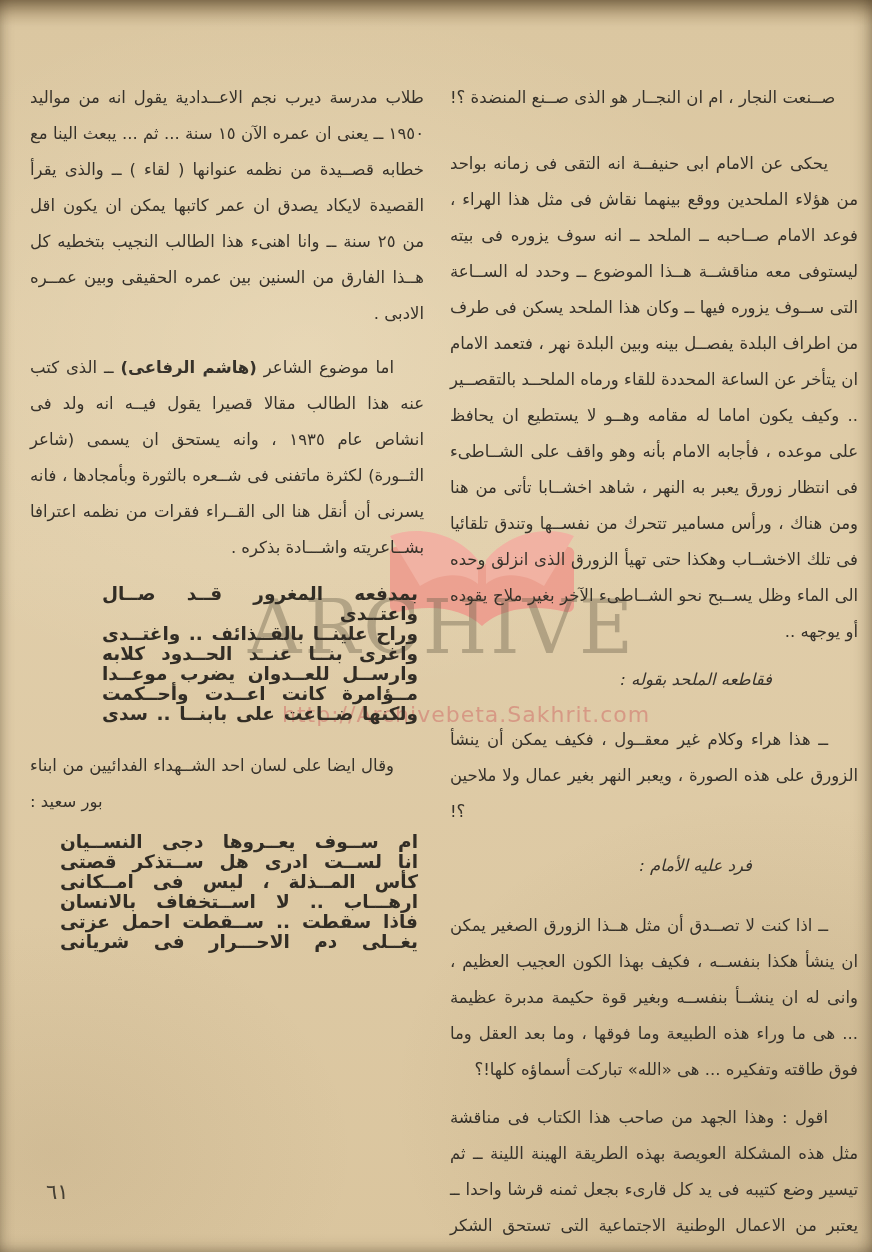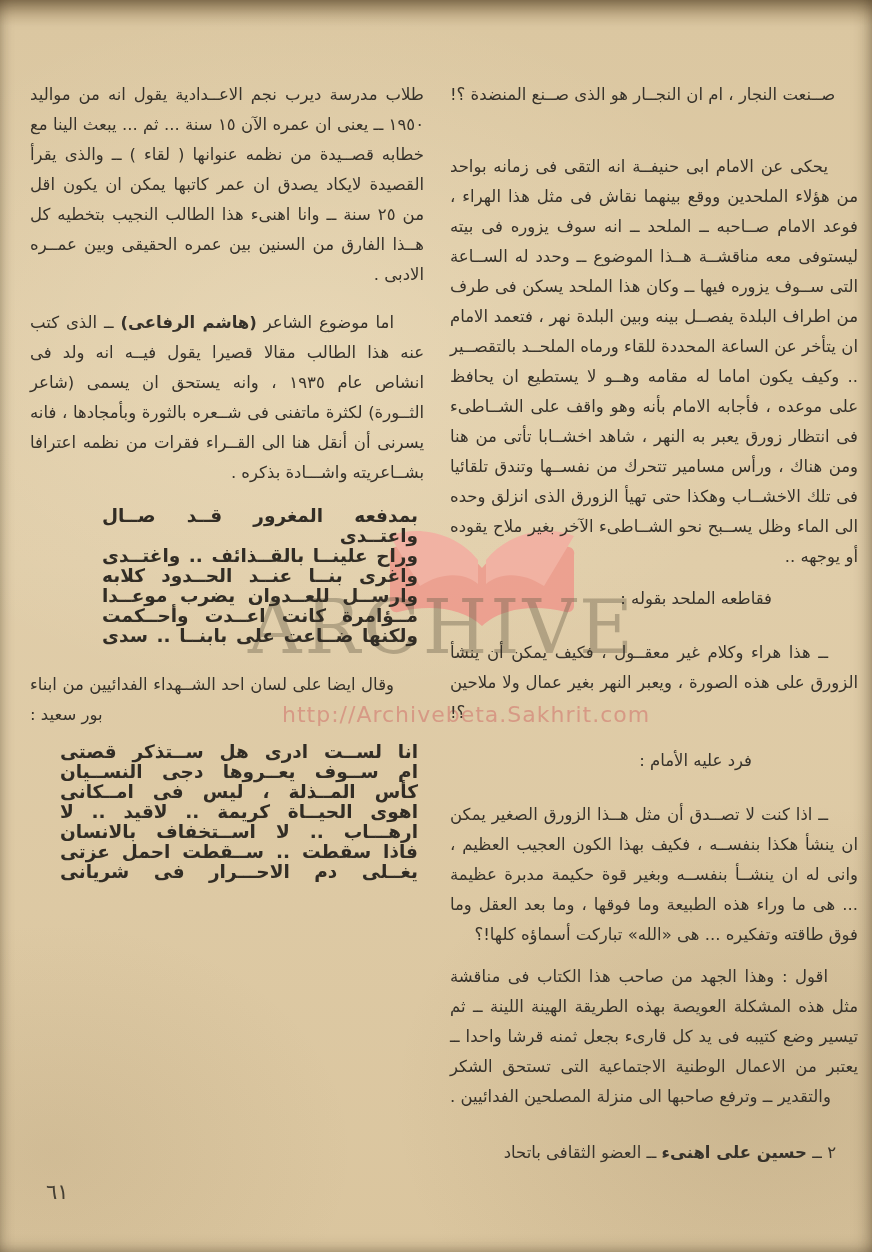--- a/index.html
+++ b/index.html
@@ -40,32 +40,32 @@
   
   .columns{
     position:absolute;top:80px;right:14px;left:30px;z-index:3;
     display:flex;gap:26px;direction:rtl;
   }
   .col{color:#37322a;}
   .col-right{flex:0 0 408px;}
   .col-left{flex:1 1 auto;}
   .para{
     margin:0 0 20px;
-    font-size:16.5px;line-height:30px;
+    font-size:16.5px;line-height:36px;
     text-align:justify;
     color:#37322a;
   }
   .indent{text-indent:30px;}
   .last-left{text-align-last:left;}
   .mb-sm{margin-bottom:12px;}
   .mb-md{margin-bottom:18px;}
-  .mb-lg{margin-bottom:42px;}
+  .mb-lg{margin-bottom:30px;}
   .lead{
     text-align:center;text-align-last:right;
-    padding-right:86px;margin:2px 0 24px;
+    padding-right:86px;margin:2px 0 24px;font-style:italic;
   }
   .lead-deep{padding-right:106px;}
   .bold{font-weight:bold;margin-top:45px;}
   .sig{text-indent:22px;margin-top:26px;}
   .poem{margin:10px 6px 24px auto;}
   .poem-w1{width:316px;}
   .poem-w2{width:358px;}
   .poem-line{
     font-weight:bold;
     font-size:18.5px;line-height:20px;
@@ -109,24 +109,23 @@
         <div class="poem poem-w1">
           <div class="poem-line">بمدفعه المغرور قــد صــال واعتــدى</div>
           <div class="poem-line">وراح علينــا بالقــذائف .. واغتــدى</div>
           <div class="poem-line">واغرى بنــا عنــد الحــدود كلابه</div>
           <div class="poem-line">وارســل للعــدوان يضرب موعــدا</div>
           <div class="poem-line">مــؤامرة كانت اعــدت وأحــكمت</div>
           <div class="poem-line">ولكنها ضــاعت على بابنــا .. سدى</div>
         </div>
         <p class="para indent last-left mb-sm">وقال ايضا على لسان احد الشــهداء الفدائيين من ابناء بور سعيد :</p>
         <div class="poem poem-w2">
+          <div class="poem-line">ام ســوف يعــروها دجى النســيان</div>
           <div class="poem-line">انا لســت ادرى هل ســتذكر قصتى</div>
-          <div class="poem-line">ام ســوف يعــروها دجى النســيان</div>
           <div class="poem-line">كأس المــذلة ، ليس فى امــكانى</div>
-          <div class="poem-line">اهوى الحيــاة كريمة .. لاقيد .. لا</div>
           <div class="poem-line">ارهـــاب .. لا اســتخفاف بالانسان</div>
           <div class="poem-line">فاذا سقطت .. ســقطت احمل عزتى</div>
           <div class="poem-line">يغــلى دم الاحـــرار فى شريانى</div>
         </div>
       </div>
   </div>
 
   <div class="page-number">٦١</div>
 
 </div>

